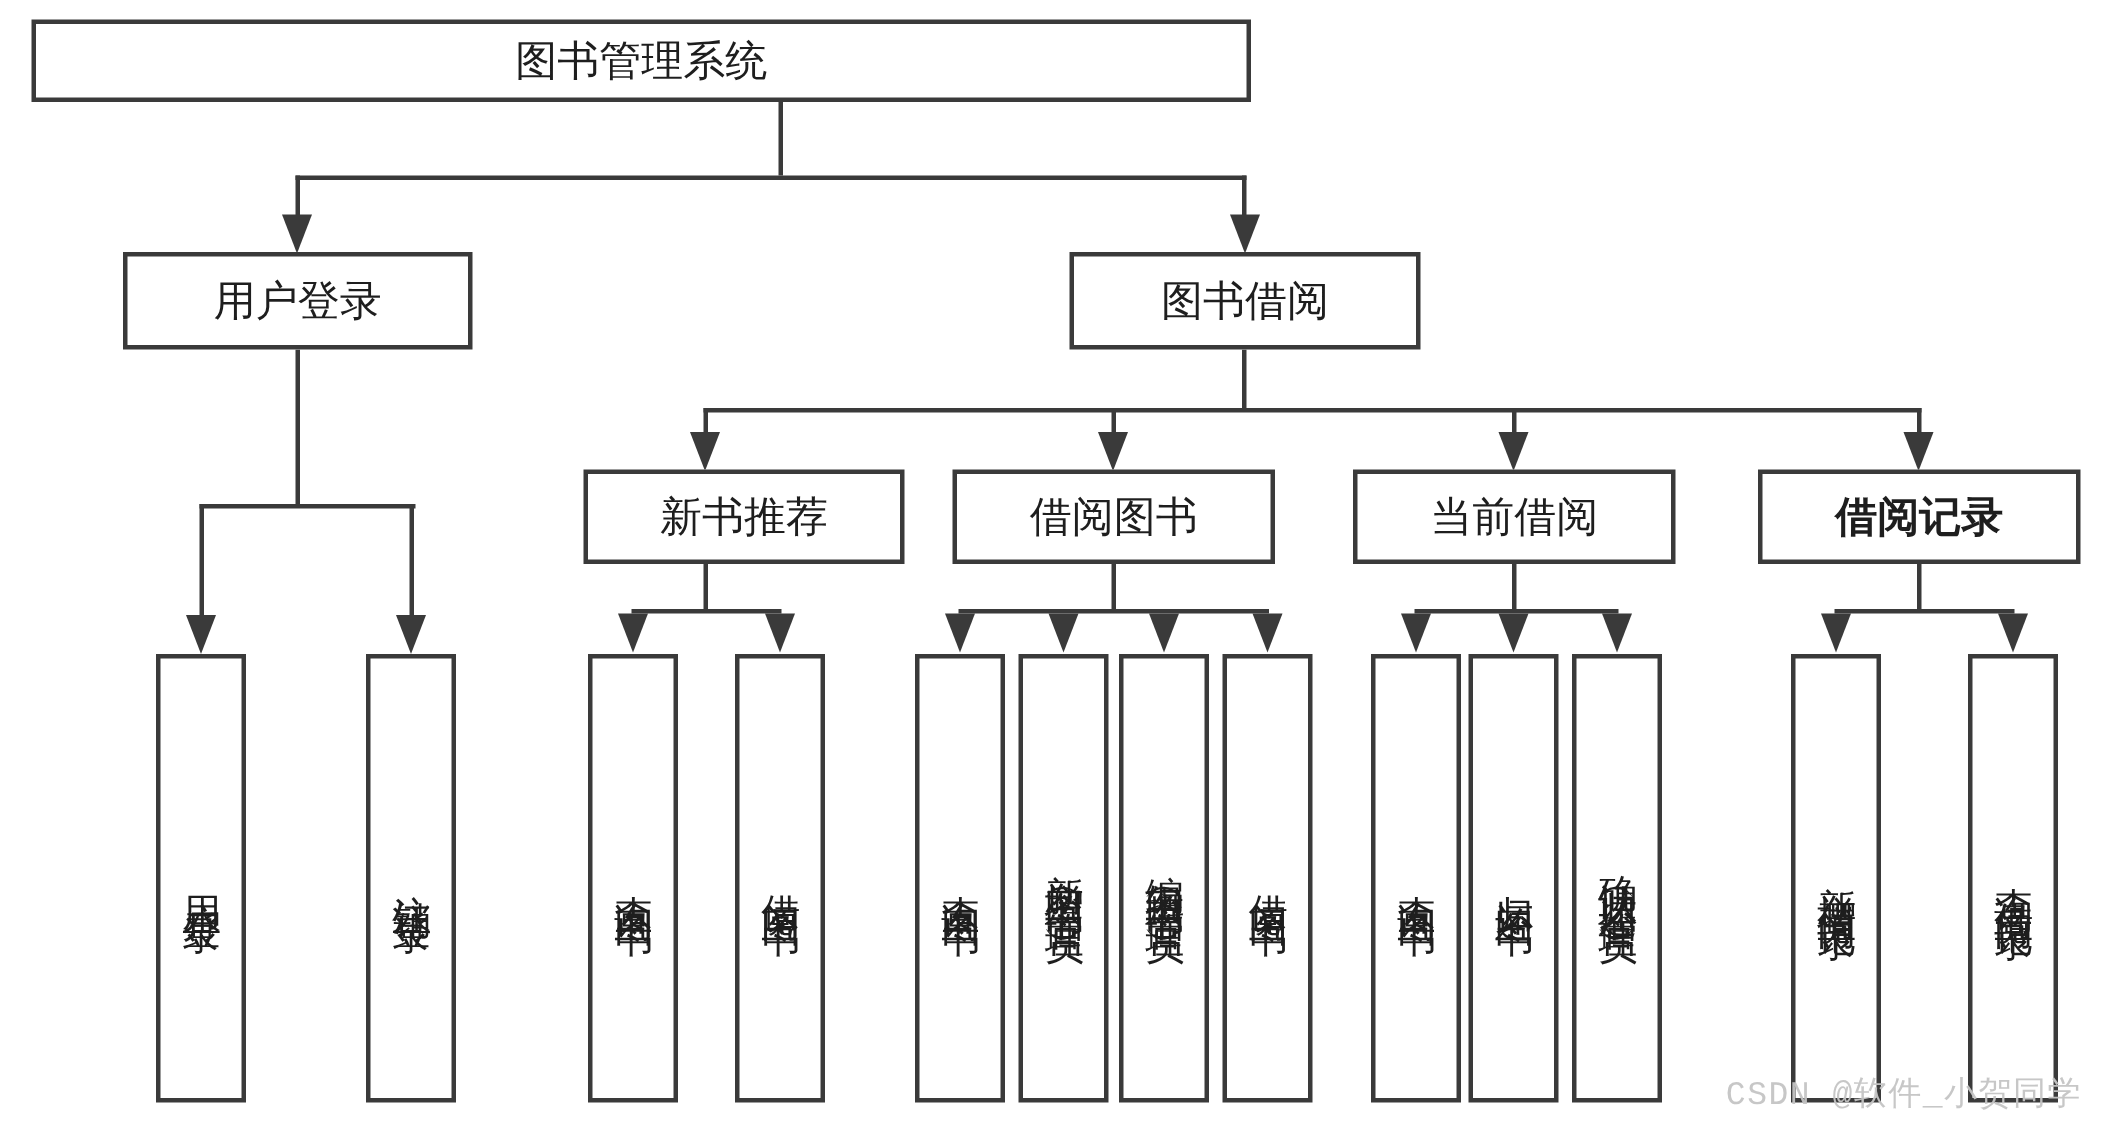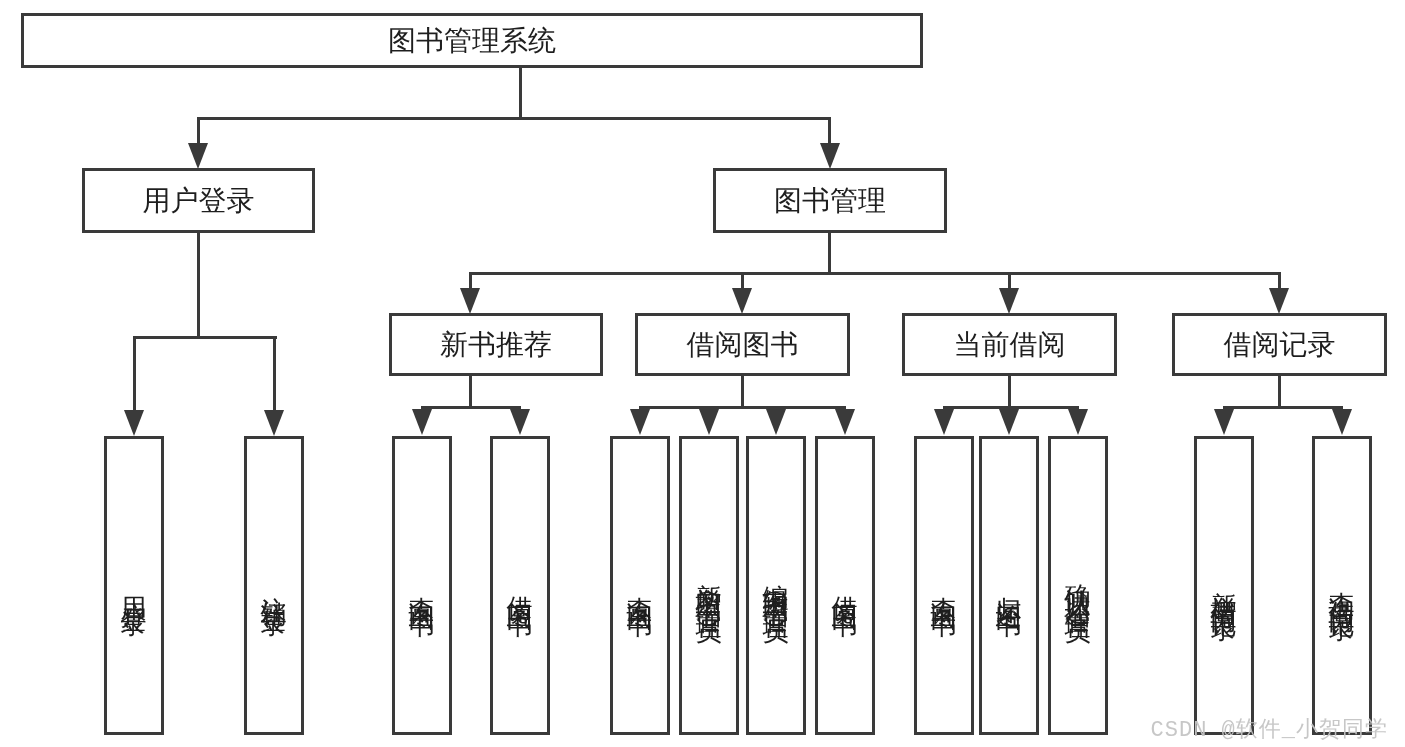--- a/index.html
+++ b/index.html
@@ -27,31 +27,31 @@
   .watermark{
     position:absolute;right:17px;top:714px;z-index:5;
     font-size:22px;color:rgba(196,196,196,0.95);letter-spacing:1px;font-family:Liberation Mono, monospace;
   }
 </style>
 </head>
 <body>
 
 <div id="stage">
 
-  <div class="box" style="left:21px;top:13px;width:902px;height:55px;">图书管理系统</div>
+  <div class="box" style="left:21px;top:13px;width:813px;height:55px;">图书管理系统</div>
 
   <div class="v" style="left:519px;top:68px;height:49px;"></div>
   <div class="h" style="left:197px;top:117px;width:634px;"></div>
   <div class="v" style="left:197px;top:117px;height:27px;"></div>
   <div class="arr" style="left:188px;top:143px;"></div>
   <div class="v" style="left:828px;top:117px;height:27px;"></div>
   <div class="arr" style="left:820px;top:143px;"></div>
 
   <div class="box" style="left:82px;top:168px;width:233px;height:65px;">用户登录</div>
-  <div class="box" style="left:713px;top:168px;width:234px;height:65px;">图书管理</div>
+  <div class="box" style="left:713px;top:168px;width:234px;height:65px;">图书借阅</div>
 
   <div class="v" style="left:197px;top:233px;height:103px;"></div>
   <div class="h" style="left:133px;top:336px;width:144px;"></div>
   <div class="v" style="left:133px;top:336px;height:74px;"></div>
   <div class="arr" style="left:124px;top:410px;"></div>
   <div class="v" style="left:273px;top:336px;height:74px;"></div>
   <div class="arr" style="left:264px;top:410px;"></div>
 
   <div class="v" style="left:828px;top:233px;height:39px;"></div>
   <div class="h" style="left:469px;top:272px;width:812px;"></div>
@@ -60,21 +60,21 @@
   <div class="v" style="left:741px;top:272px;height:17px;"></div>
   <div class="arr" style="left:732px;top:288px;"></div>
   <div class="v" style="left:1008px;top:272px;height:17px;"></div>
   <div class="arr" style="left:999px;top:288px;"></div>
   <div class="v" style="left:1278px;top:272px;height:17px;"></div>
   <div class="arr" style="left:1269px;top:288px;"></div>
 
   <div class="box" style="left:363px;top:313px;width:214px;height:63px;margin-left:26px;">新书推荐</div>
   <div class="box" style="left:635px;top:313px;width:215px;height:63px;">借阅图书</div>
   <div class="box" style="left:902px;top:313px;width:215px;height:63px;text-align:right;">当前借阅</div>
-  <div class="box" style="left:1172px;top:313px;width:215px;height:63px;">借阅记录</div>
+  <div class="box" style="left:1172px;top:313px;width:215px;height:63px;font-weight:bold;">借阅记录</div>
 
   <div class="v" style="left:469px;top:376px;height:30px;"></div>
   <div class="h" style="left:421px;top:406px;width:100px;"></div>
   <div class="arr" style="left:412px;top:409px;"></div>
   <div class="arr" style="left:510px;top:409px;"></div>
 
   <div class="v" style="left:741px;top:376px;height:30px;"></div>
   <div class="h" style="left:639px;top:406px;width:207px;"></div>
   <div class="arr" style="left:630px;top:409px;"></div>
   <div class="arr" style="left:699px;top:409px;"></div>

